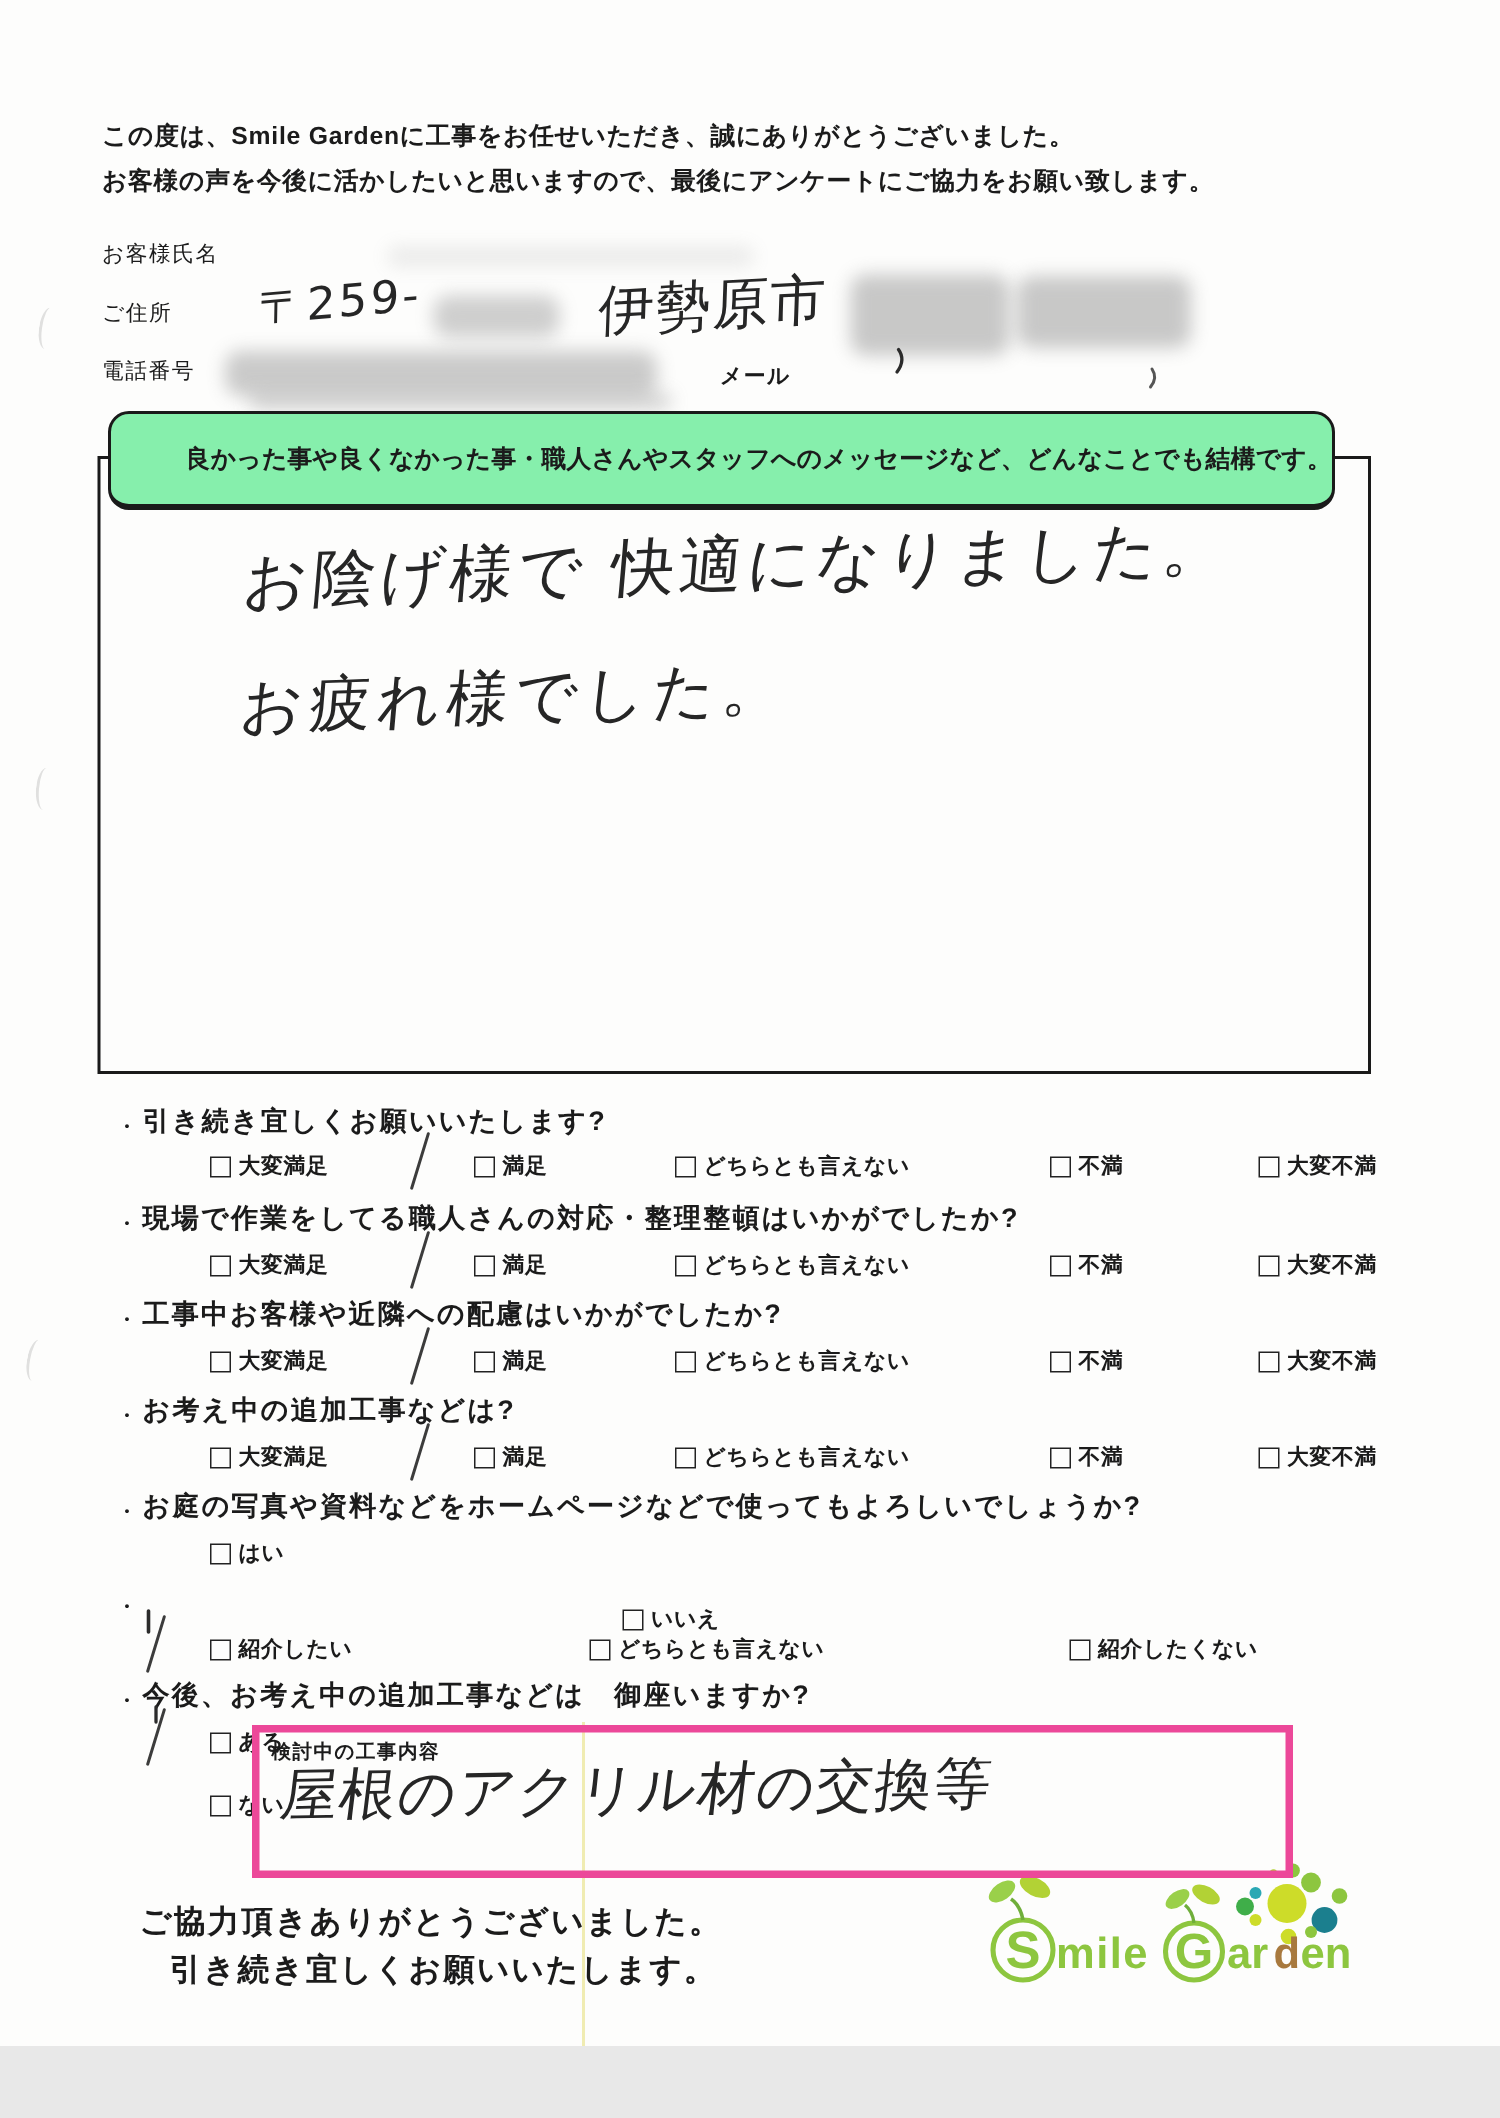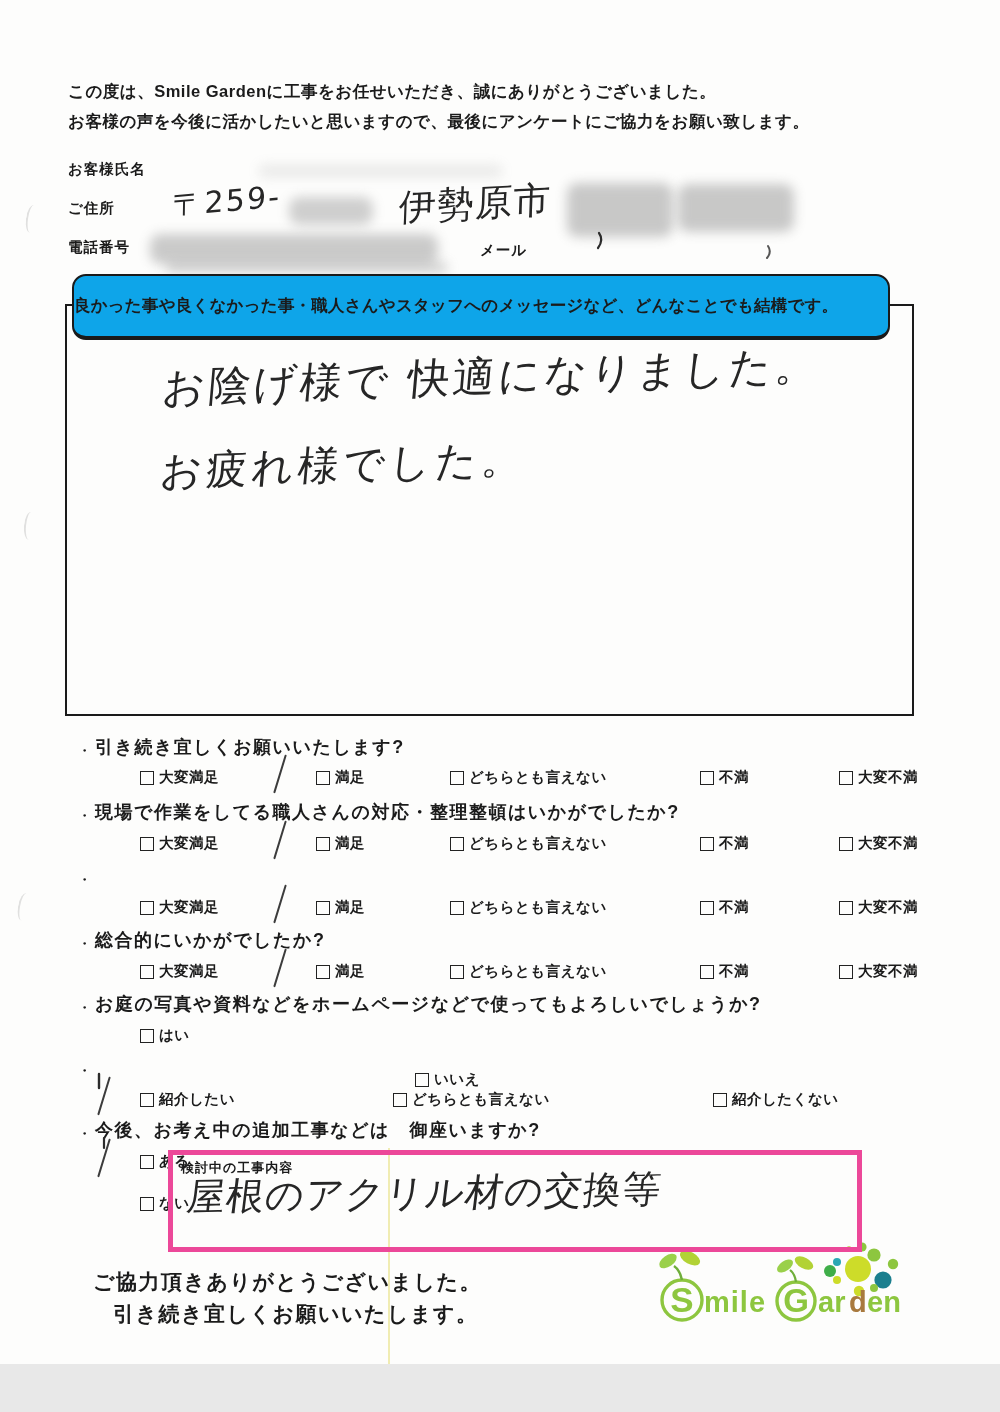--- a/index.html
+++ b/index.html
@@ -5,28 +5,28 @@
   html,body{margin:0;padding:0;background:#e8e8e8;}
   .page{
     position:relative;width:1000px;height:1364px;margin:0 auto;
     background:#fdfdfc;overflow:hidden;
     font-family:"Liberation Sans","DejaVu Sans",sans-serif;
     color:#1b1b1b;
   }
   .abs{position:absolute;}
   
   .intro{font-size:16.5px;font-weight:600;line-height:30px;letter-spacing:.5px;}
-  .lbl{font-size:14.5px;font-weight:700;letter-spacing:1px;}
+  .lbl{font-size:14.5px;font-weight:400;letter-spacing:1px;}
   .q-title{font-size:18px;font-weight:600;letter-spacing:1.5px;white-space:nowrap;}
   .bullet{font-size:13px;font-weight:700;}
   
   .hdr-box{
-    left:72px;top:274px;width:814px;height:60px;background:#0ea5e9;
+    left:72px;top:274px;width:814px;height:60px;background:#86efac;
     border:2.5px solid #1a1a1a;border-bottom-width:4px;border-radius:14px;
-    display:flex;align-items:center;justify-content:flex-start;z-index:5;
+    display:flex;align-items:center;justify-content:flex-end;z-index:5;
   }
   .hdr-box span{font-size:16.5px;font-weight:700;letter-spacing:.2px;}
   .big-box{left:65px;top:304px;width:845px;height:408px;border:2.5px solid #1a1a1a;background:transparent;z-index:2;}
   
   .hw{
     font-family:"DejaVu Sans",sans-serif;color:#262626;font-weight:400;
     transform:skewX(-7deg) rotate(-2deg);transform-origin:left bottom;
     white-space:nowrap;z-index:6;
   }
   .hw-postal{font-size:30px;transform:skewX(-6deg) rotate(-5deg);letter-spacing:2px;}
@@ -125,20 +125,21 @@
   <div class="opt" style="left:657px;top:834px;">
       <span class="cb"></span>
       <span>不満</span>
     </div>
   <div class="opt" style="left:796px;top:834px;">
       <span class="cb"></span>
       <span>大変不満</span>
     </div>
 
   <div class="abs bullet" style="left:78px;top:871px;">・</div>
+  <div class="abs q-title" style="left:95px;top:864px;">工事中お客様や近隣への配慮はいかがでしたか?</div>
   <div class="opt" style="left:97px;top:898px;">
       <span class="cb"></span>
       <span>大変満足</span>
     </div>
   <div class="opt checked" style="left:273px;top:898px;">
       <span class="cb"></span>
       <span class="tick"></span>
       <span>満足</span>
     </div>
   <div class="opt" style="left:407px;top:898px;">
@@ -148,21 +149,21 @@
   <div class="opt" style="left:657px;top:898px;">
       <span class="cb"></span>
       <span>不満</span>
     </div>
   <div class="opt" style="left:796px;top:898px;">
       <span class="cb"></span>
       <span>大変不満</span>
     </div>
 
   <div class="abs bullet" style="left:78px;top:935px;">・</div>
-  <div class="abs q-title" style="left:95px;top:928px;">総合的にいかがでしたか?</div>
+  <div class="abs q-title" style="left:95px;top:928px;">お考え中の追加工事などは?</div>
   <div class="opt" style="left:97px;top:962px;">
       <span class="cb"></span>
       <span>大変満足</span>
     </div>
   <div class="opt checked" style="left:273px;top:962px;">
       <span class="cb"></span>
       <span class="tick"></span>
       <span>満足</span>
     </div>
   <div class="opt" style="left:407px;top:962px;">

